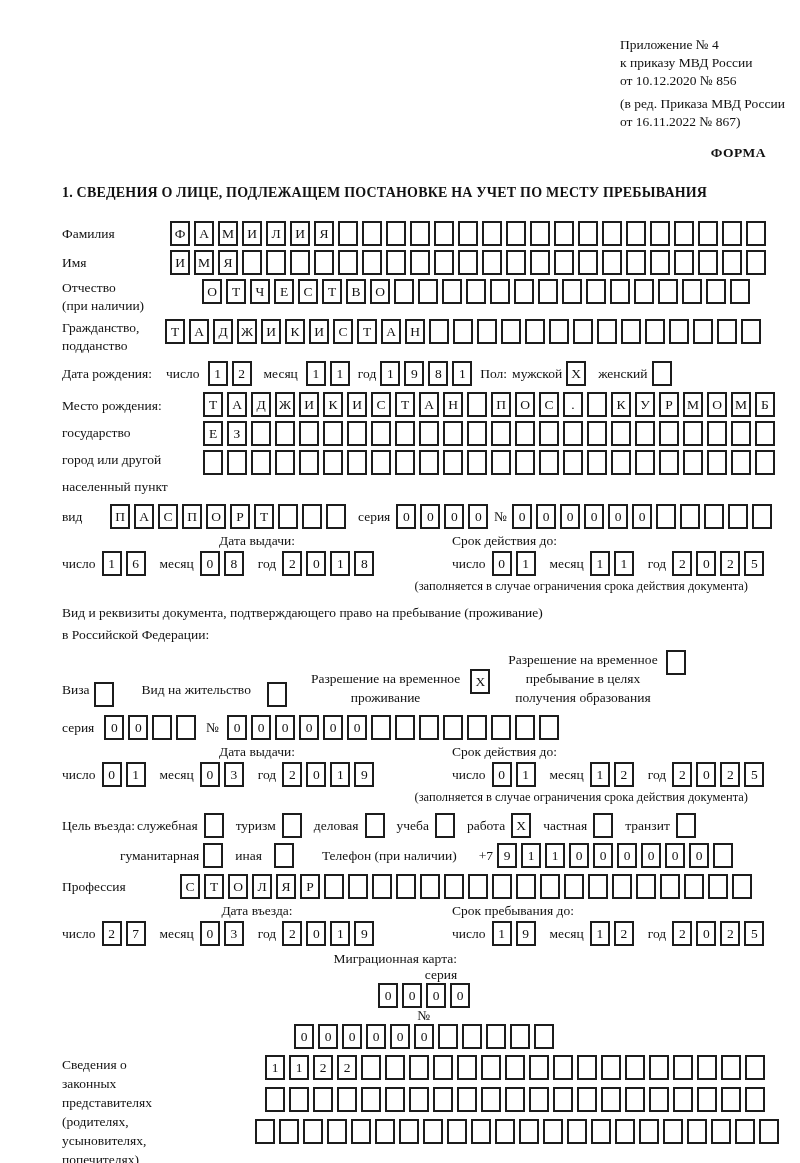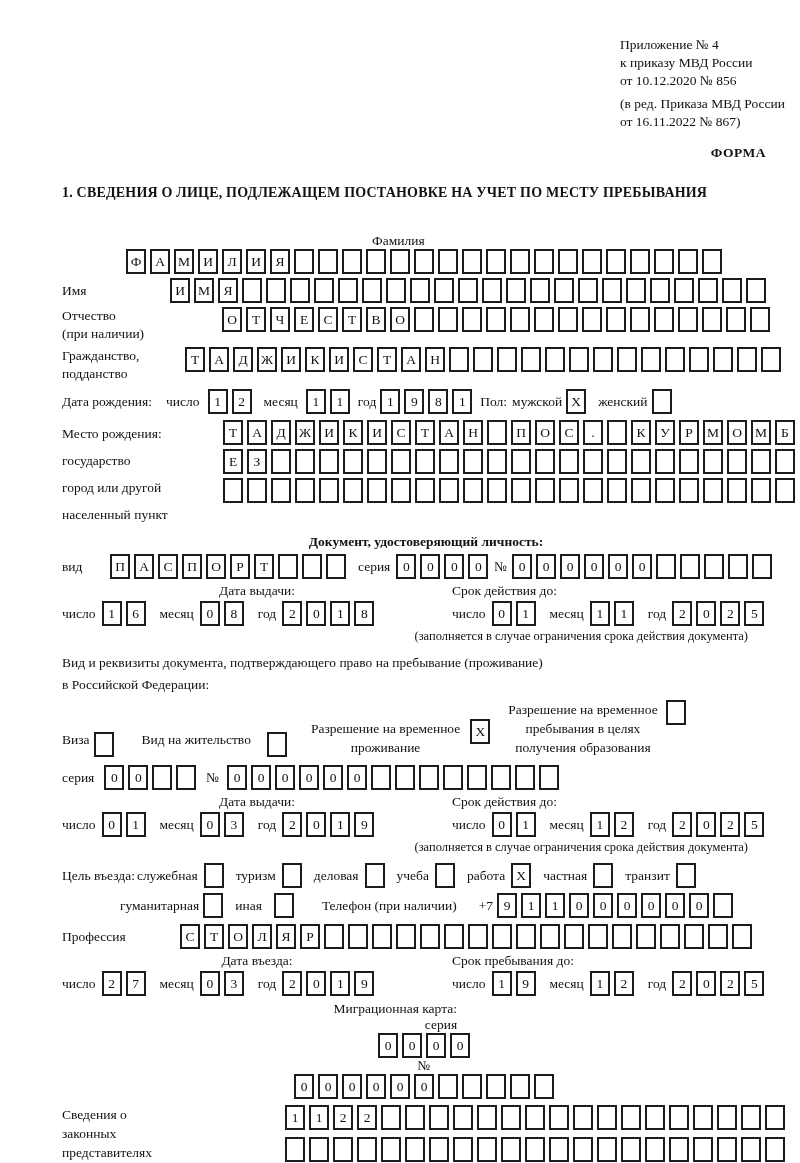--- a/index.html
+++ b/index.html
@@ -17,21 +17,21 @@
   .forma { text-align:right; font-weight:bold; margin:14px 24px 0 0; letter-spacing:.5px; }
 
   
   .title { text-align:center; font-weight:bold; font-size:15px; margin-top:16px; line-height:22px; letter-spacing:.2px; }
   .blank-line { display:inline-block; width:55px; border-bottom:2px solid #222; height:12px; margin-left:10px; }
 
   .sec-heading { font-weight:bold; font-size:14px; margin-top:24px; letter-spacing:.2px; }
 
   
   .frow { display:flex; align-items:center; margin-top:4px; }
-  .frow.top { align-items:flex-start;gap:20px; }
+  .frow.top { align-items:flex-start; }
   .cells { display:flex; flex-wrap:nowrap; }
   .cell, .box {
     display:inline-block; flex:0 0 auto;
     width:20px; height:25px; border:2px solid #1c1c1c;
     margin-right:4px; text-align:center; line-height:21px; font-size:13.5px;
     background:#fff;
   }
   .box { margin:0 4px; }
   .lbl { flex:0 0 auto; }
   .lbl2 { line-height:18px; }
@@ -81,21 +81,21 @@
     <div>к приказу МВД России</div>
     <div>от 10.12.2020 № 856</div>
     <div class="rev">(в ред. Приказа МВД России</div>
     <div>от 16.11.2022 № 867)</div>
   </div>
   <div class="forma">ФОРМА</div>
 
 
   <div class="sec-heading">1. СВЕДЕНИЯ О ЛИЦЕ, ПОДЛЕЖАЩЕМ ПОСТАНОВКЕ НА УЧЕТ ПО МЕСТУ ПРЕБЫВАНИЯ</div>
 
-  <div class="frow" style="margin-top:32px;flex-direction:column;">
+  <div class="frow" style="margin-top:20px;">
     <span class="lbl w-surname">Фамилия</span>
     <span class="cells">
         <span class="cell">Ф</span>
         <span class="cell">А</span>
         <span class="cell">М</span>
         <span class="cell">И</span>
         <span class="cell">Л</span>
         <span class="cell">И</span>
         <span class="cell">Я</span>
         <span class="cell"></span>
@@ -324,21 +324,20 @@
           <span class="cell"></span>
           <span class="cell"></span>
           <span class="cell"></span>
           <span class="cell"></span>
           <span class="cell"></span>
           <span class="cell"></span>
         </span>
     </span>
   </div>
 
-  <div class="doc-heading">Документ, удостоверяющий личность:</div>
   <div class="frow">
     <span class="lbl" style="width:48px;">вид</span>
     <span class="cells">
         <span class="cell">П</span>
         <span class="cell">А</span>
         <span class="cell">С</span>
         <span class="cell">П</span>
         <span class="cell">О</span>
         <span class="cell">Р</span>
         <span class="cell">Т</span>
@@ -434,21 +433,21 @@
     <span class="opt" style="margin-left:20px;">
       <span class="stack">
         <span>Разрешение на временное</span><br>
         <span>проживание</span>
       </span>
       <span class="box" style="margin-left:10px;">X</span>
     </span>
     <span class="opt" style="margin-left:14px;">
       <span class="stack">
         <span>Разрешение на временное</span><br>
-        <span>пребывания в целях</span><br>
+        <span>пребывание в целях</span><br>
         <span>получения образования</span>
       </span>
       <span class="box" style="margin-left:8px;"></span>
     </span>
   </div>
 
   <div class="frow" style="margin-top:8px;">
     <span class="lbl" style="padding-right:10px;">серия</span>
     <span class="cells">
         <span class="cell">0</span>

